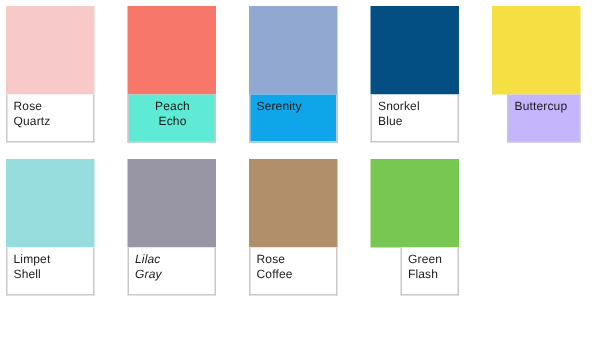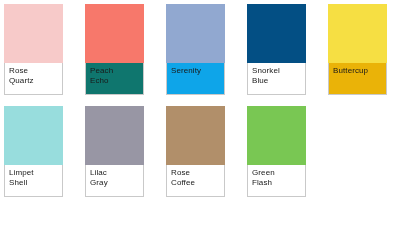--- a/index.html
+++ b/index.html
@@ -69,21 +69,21 @@
     <div class="swatch-card">
       <div class="swatch-color" style="background-color: rgb(247, 202, 201);"></div>
       <div class="swatch-label-box" style="background: rgb(255, 255, 255); border-color: rgb(201, 201, 201);">
         <div class="swatch-name" style="color: rgb(26, 26, 26);">Rose
 Quartz</div>
       </div>
     </div>
 
     <div class="swatch-card">
       <div class="swatch-color" style="background-color: rgb(247, 120, 107);"></div>
-      <div class="swatch-label-box" style="background: #0f766e; border-color: rgb(201, 201, 201);">
+      <div class="swatch-label-box" style="background: #5eead4; border-color: rgb(201, 201, 201); text-align: center;">
         <div class="swatch-name" style="color: rgb(26, 26, 26);">Peach
 Echo</div>
       </div>
     </div>
 
     <div class="swatch-card">
       <div class="swatch-color" style="background-color: rgb(145, 168, 208);"></div>
       <div class="swatch-label-box" style="background: #0ea5e9; border-color: rgb(201, 201, 201);">
         <div class="swatch-name" style="color: rgb(26, 26, 26);">Serenity</div>
       </div>
@@ -92,57 +92,57 @@
     <div class="swatch-card">
       <div class="swatch-color" style="background-color: rgb(3, 79, 132);"></div>
       <div class="swatch-label-box" style="background: rgb(255, 255, 255); border-color: rgb(201, 201, 201);">
         <div class="swatch-name" style="color: rgb(26, 26, 26);">Snorkel
 Blue</div>
       </div>
     </div>
 
     <div class="swatch-card">
       <div class="swatch-color" style="background-color: rgb(246, 223, 67);"></div>
-      <div class="swatch-label-box" style="background: #eab308; border-color: rgb(201, 201, 201);">
+      <div class="swatch-label-box" style="background: #c4b5fd; border-color: rgb(201, 201, 201); margin-left: 10px;">
         <div class="swatch-name" style="color: rgb(26, 26, 26);">Buttercup</div>
       </div>
     </div>
 
   </div>
 
   <div class="swatch-row">
 
     <div class="swatch-card">
       <div class="swatch-color" style="background-color: rgb(152, 221, 221);"></div>
       <div class="swatch-label-box" style="background: rgb(255, 255, 255); border-color: rgb(201, 201, 201);">
         <div class="swatch-name" style="color: rgb(26, 26, 26);">Limpet
 Shell</div>
       </div>
     </div>
 
     <div class="swatch-card">
       <div class="swatch-color" style="background-color: rgb(152, 150, 164);"></div>
-      <div class="swatch-label-box" style="background: rgb(255, 255, 255); border-color: rgb(201, 201, 201);">
+      <div class="swatch-label-box" style="background: rgb(255, 255, 255); border-color: rgb(201, 201, 201); font-style: italic;">
         <div class="swatch-name" style="color: rgb(26, 26, 26);">Lilac
 Gray</div>
       </div>
     </div>
 
 
     <div class="swatch-card">
       <div class="swatch-color" style="background-color: rgb(177, 143, 106);"></div>
       <div class="swatch-label-box" style="background: rgb(255, 255, 255); border-color: rgb(201, 201, 201);">
         <div class="swatch-name" style="color: rgb(26, 26, 26);">Rose
 Coffee</div>
       </div>
     </div>
 
     <div class="swatch-card">
       <div class="swatch-color" style="background-color: rgb(121, 199, 83);"></div>
-      <div class="swatch-label-box" style="background: rgb(255, 255, 255); border-color: rgb(201, 201, 201);">
+      <div class="swatch-label-box" style="background: rgb(255, 255, 255); border-color: rgb(201, 201, 201); margin-left: 20px;">
         <div class="swatch-name" style="color: rgb(26, 26, 26);">Green
 Flash</div>
       </div>
     </div>
 
   </div>
 
 </div>
 
 </body></html>

